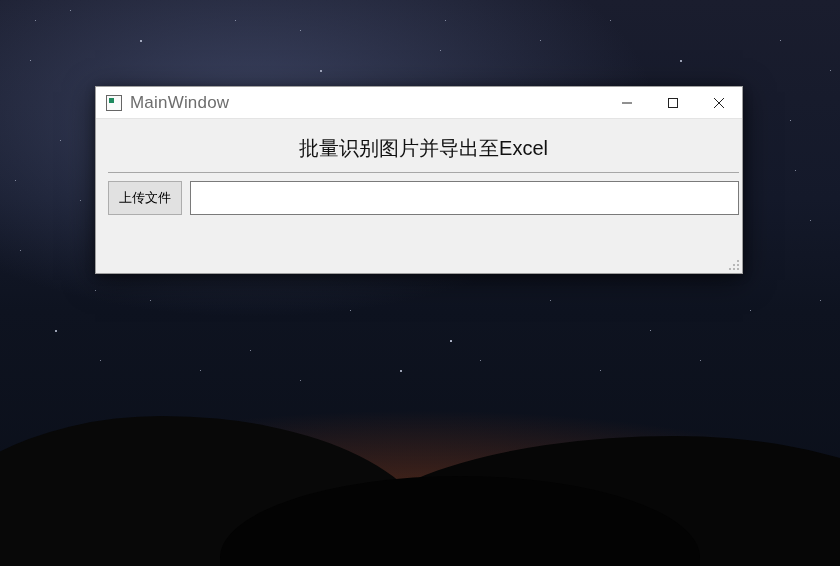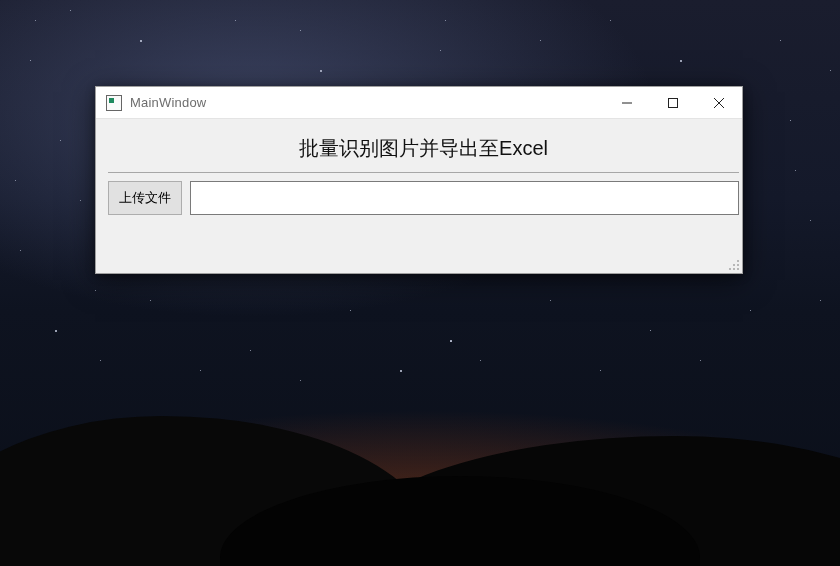--- a/index.html
+++ b/index.html
@@ -28,21 +28,21 @@
     }
     .app-icon {
       width: 16px; height: 16px; margin: 0 8px 0 10px;
       display: inline-block; position: relative;
       border: 1px solid #666; background: #fafafa;
     }
     .app-icon::before {
       content: ""; position: absolute; left: 2px; top: 2px; width: 5px; height: 5px;
       background: #1f8a5f;
     }
-    .title-text { color: #6d6d6d; font-size: 13px; letter-spacing: 0.2px; }
+    .title-text { color: #6d6d6d; font-size: 17px; letter-spacing: 0.2px; }
     .title-spacer { flex: 1; }
     .win-btn {
       width: 46px; height: 32px; display: flex; align-items: center; justify-content: center;
       color: #1a1a1a; background: transparent; border: none;
     }
     .win-btn svg { display: block; }
 
     .client {
       flex: 1; padding: 10px 3px 8px 12px; display: flex; flex-direction: column;
       position: relative;

